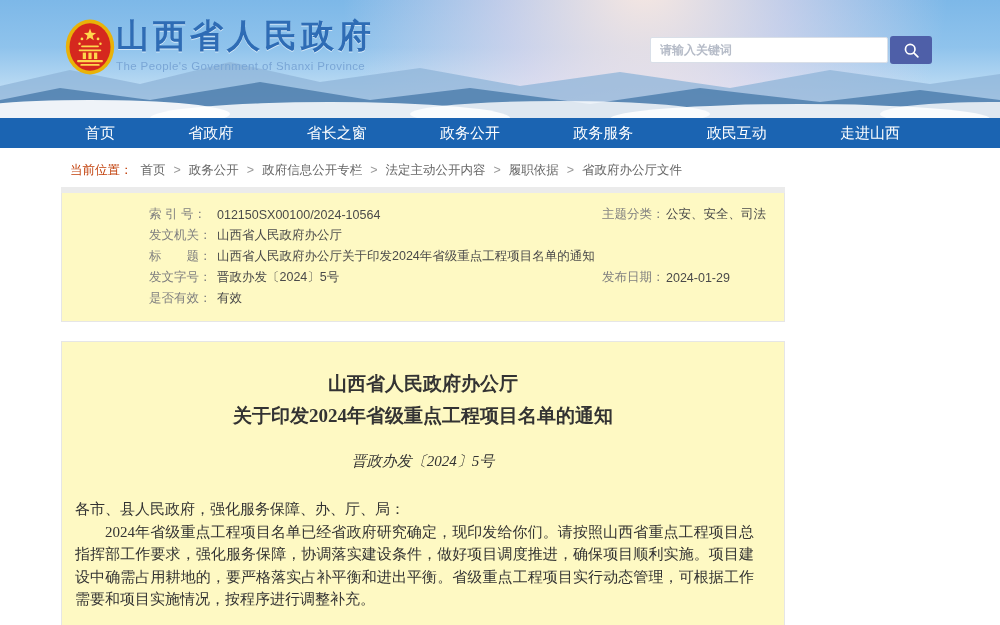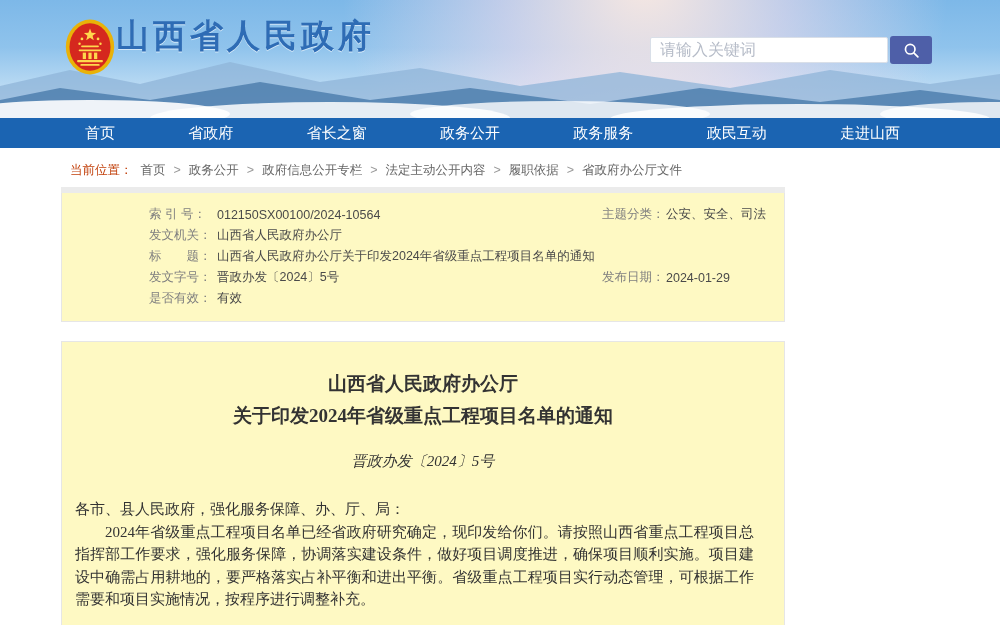--- a/index.html
+++ b/index.html
@@ -25,21 +25,21 @@
       linear-gradient(180deg,#7db8e8 0%,#8fc3ec 40%,#b8d9f3 72%,#e6f1fa 100%);}
   .banner svg.scene{position:absolute;left:0;bottom:0;}
   .brand{position:absolute;left:64px;top:16px;display:flex;align-items:flex-start;}
   .emblem{width:52px;height:58px;margin-top:2px;}
   .brand-text{}
   .site-title{font-size:33px;font-weight:bold;color:var(--title-blue);letter-spacing:4px;line-height:40px;
     font-family:"Liberation Serif","DejaVu Serif",serif;text-shadow:0 1px 0 rgba(255,255,255,.6);}
   .site-sub{font-size:11.5px;color:var(--subtitle-blue);margin-top:4px;letter-spacing:.4px;}
   .search-wrap{position:absolute;left:650px;top:37px;display:flex;}
   .search-input{width:238px;height:26px;border:1px solid #d9dfe8;background:#ffffff;border-radius:2px;
-    padding:0 9px;font-size:16px;color:#333;outline:none;}
+    padding:0 9px;font-size:12px;color:#333;outline:none;font-weight:bold;}
   .search-input::placeholder{color:#b6bcc8;}
   .search-btn{width:42px;height:28px;margin-left:2px;margin-top:-1px;border:none;border-radius:3px;
     background:var(--btn-indigo);cursor:pointer;display:flex;align-items:center;justify-content:center;}
 
   
   .nav{width:1000px;height:30px;background:var(--nav-blue);display:flex;align-items:center;
     justify-content:space-between;padding:0 100px 0 85px;}
   .nav-item{color:#ffffff;font-size:15px;line-height:30px;cursor:pointer;white-space:nowrap;}
 
   
@@ -99,20 +99,21 @@
         <rect x="18" y="39" width="28" height="2.2" rx="1"></rect>
         <rect x="23" y="43" width="4" height="8"></rect>
         <rect x="30" y="43" width="4" height="8"></rect>
         <rect x="37" y="43" width="4" height="8"></rect>
         <rect x="16" y="52" width="32" height="3" rx="1.2"></rect>
         <rect x="20" y="57" width="24" height="2.4" rx="1.2"></rect>
       </g>
     </svg>
     <div class="brand-text">
       <div class="site-title">山西省人民政府</div>
+      <div class="site-sub">The People's Government of Shanxi Province</div>
     </div>
   </div>
 
   <div class="search-wrap">
     <input class="search-input" type="text" placeholder="请输入关键词" style="">
     <button class="search-btn">
       <svg width="17" height="17" viewBox="0 0 20 20">
         <circle cx="8.5" cy="8.5" r="5.6" fill="none" stroke="#ffffff" stroke-width="2"></circle>
         <line x1="13" y1="13" x2="17.5" y2="17.5" stroke="#ffffff" stroke-width="2" stroke-linecap="round"></line>
       </svg>

